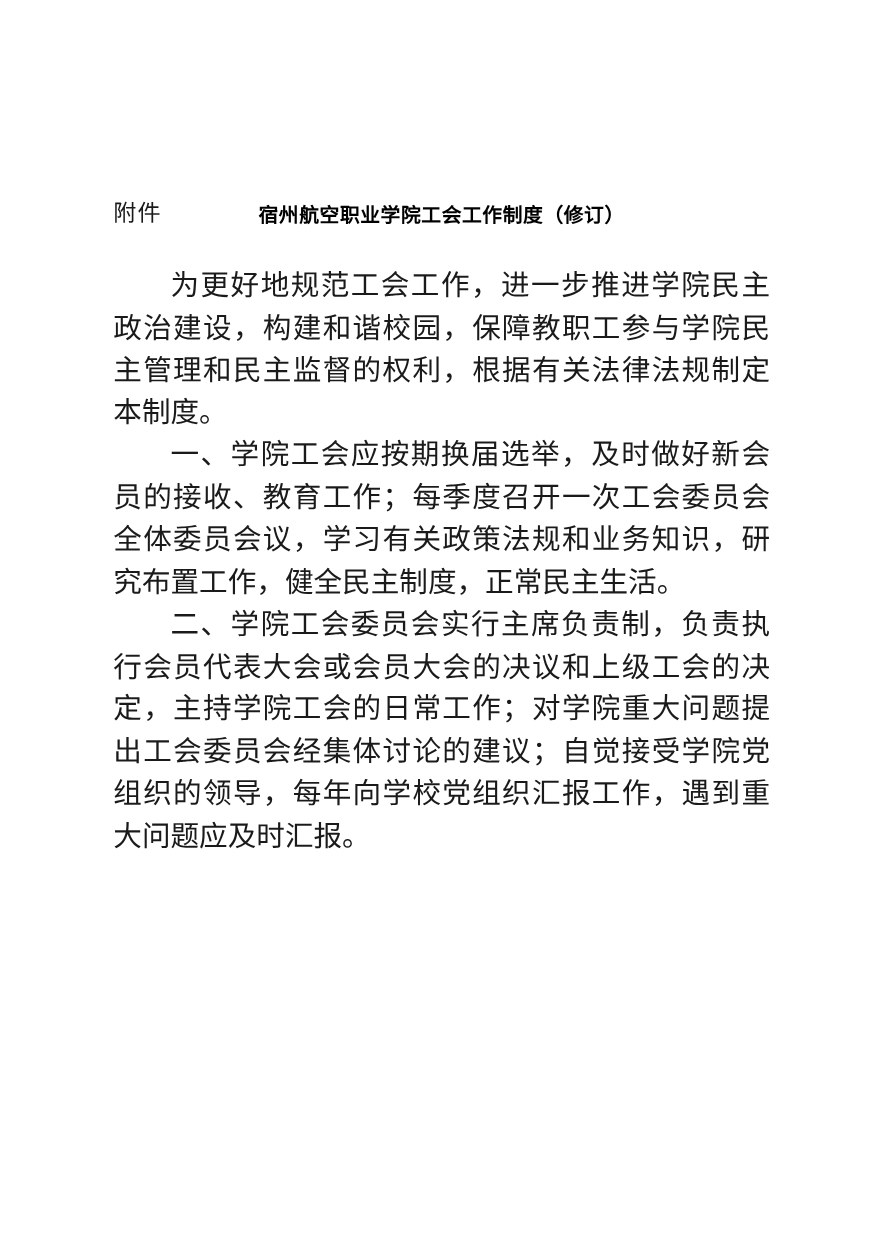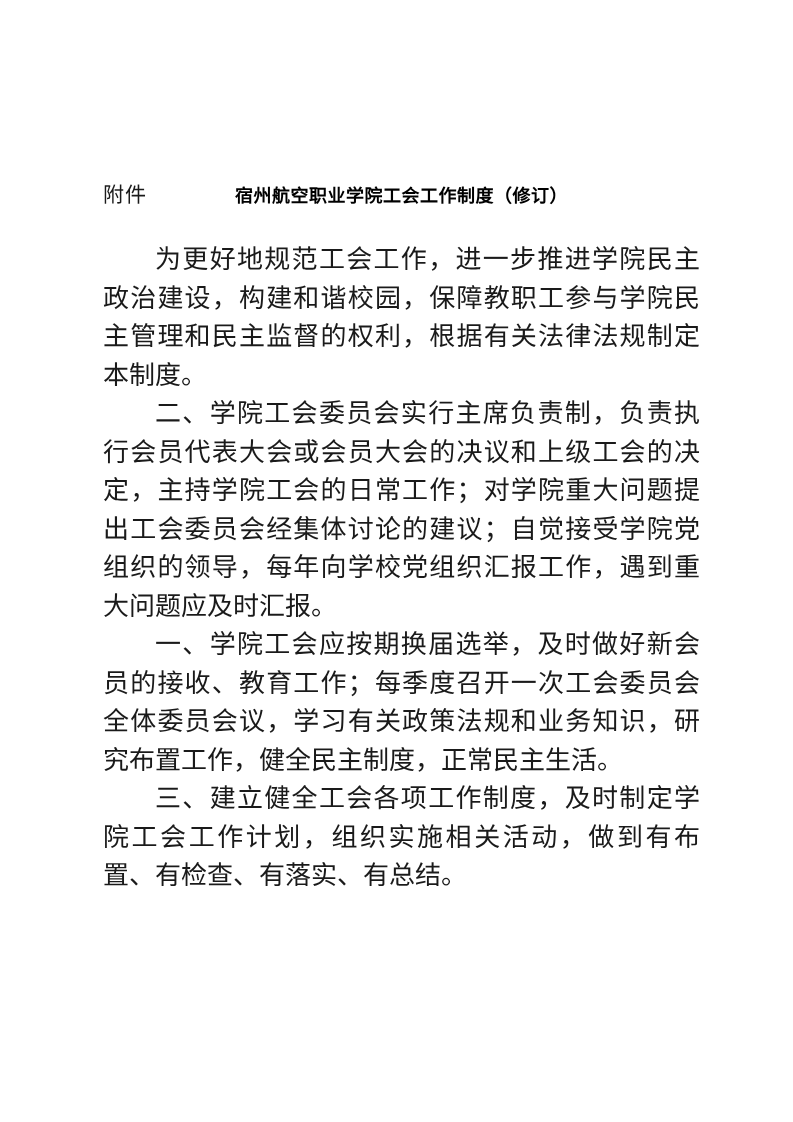--- a/index.html
+++ b/index.html
@@ -59,17 +59,16 @@
 </head>
 <body>
 
 <div class="page">
   <div class="attachment-label">附件</div>
 
   <h1 class="doc-title">宿州航空职业学院工会工作制度（修订）</h1>
 
   <div class="doc-body">
     <p>为更好地规范工会工作，进一步推进学院民主政治建设，构建和谐校园，保障教职工参与学院民主管理和民主监督的权利，根据有关法律法规制定本制度。</p>
+    <p>一、学院工会应按期换届选举，及时做好新会员的接收、教育工作；每季度召开一次工会委员会全体委员会议，学习有关政策法规和业务知识，研究布置工作，健全民主制度，正常民主生活。</p>
     <p>二、学院工会委员会实行主席负责制，负责执行会员代表大会或会员大会的决议和上级工会的决定，主持学院工会的日常工作；对学院重大问题提出工会委员会经集体讨论的建议；自觉接受学院党组织的领导，每年向学校党组织汇报工作，遇到重大问题应及时汇报。</p>
-    <p>一、学院工会应按期换届选举，及时做好新会员的接收、教育工作；每季度召开一次工会委员会全体委员会议，学习有关政策法规和业务知识，研究布置工作，健全民主制度，正常民主生活。</p>
-    <p>三、建立健全工会各项工作制度，及时制定学院工会工作计划，组织实施相关活动，做到有布置、有检查、有落实、有总结。</p>
   </div>
 </div>
 
 </body></html>

